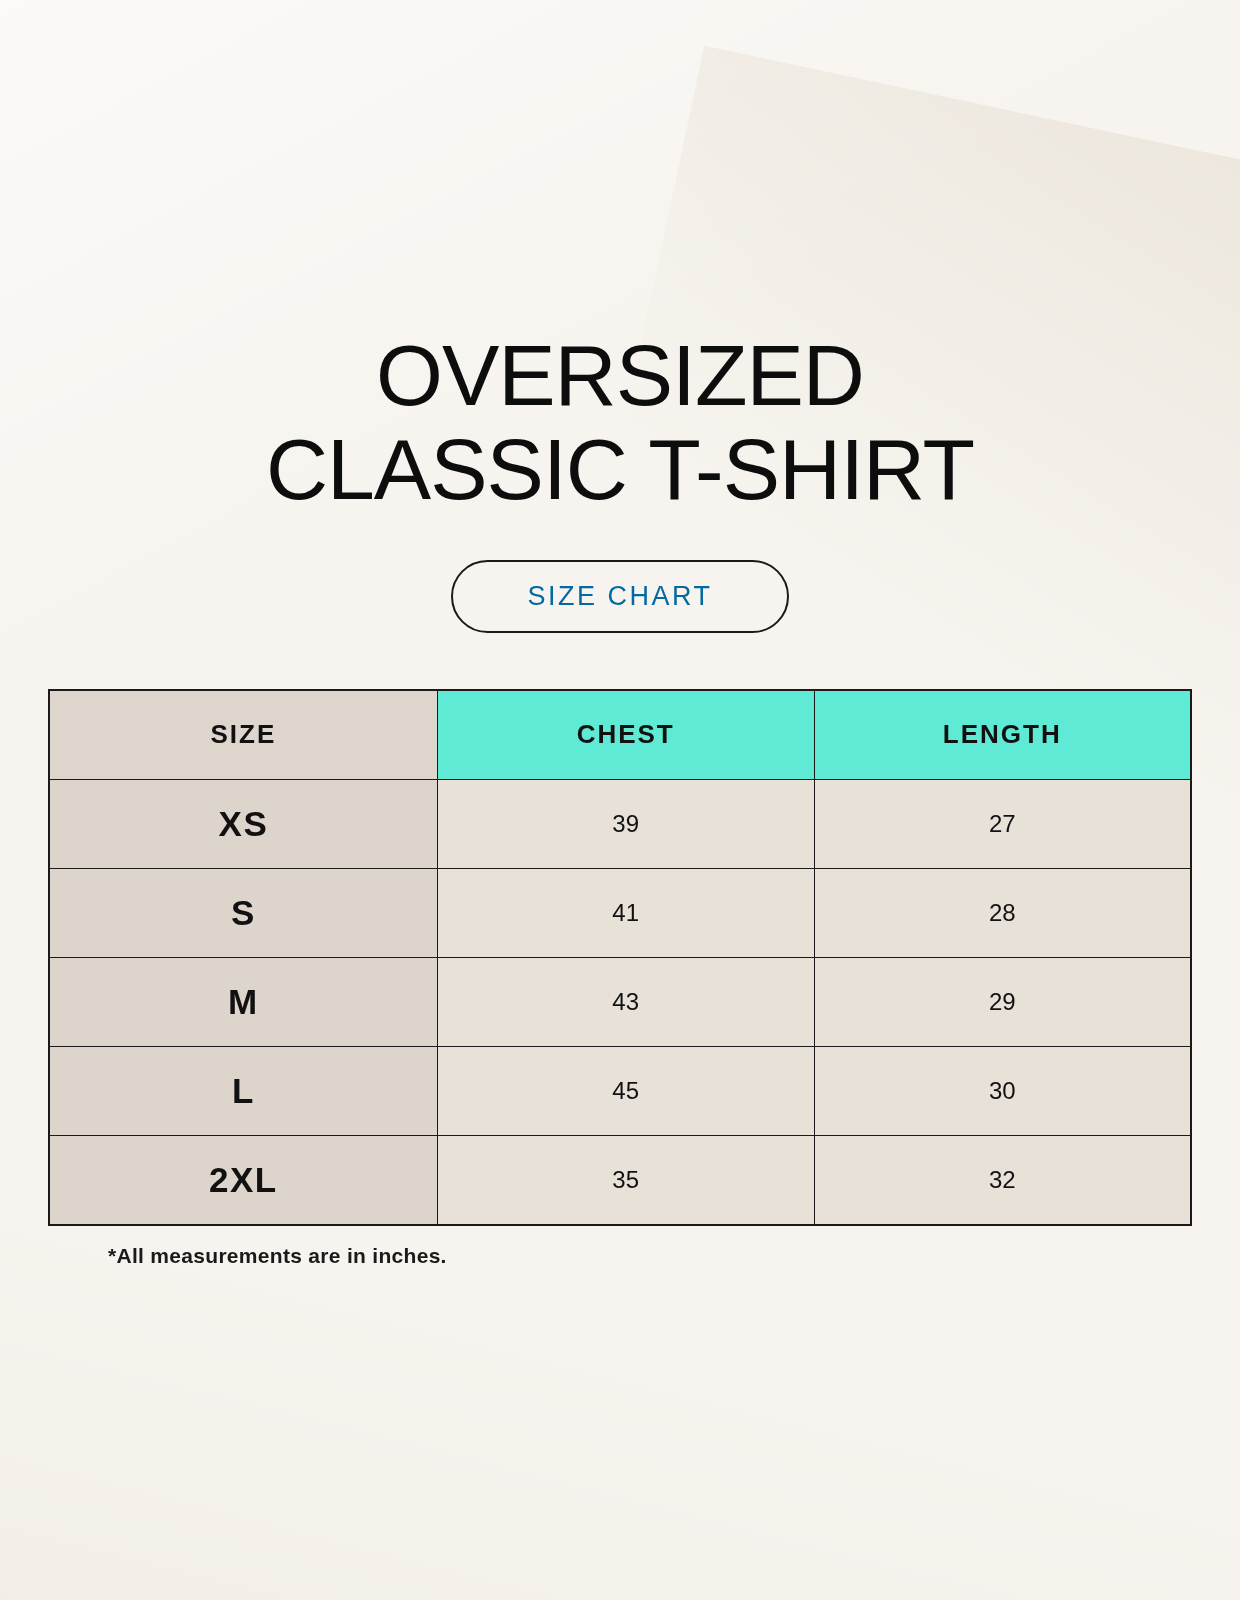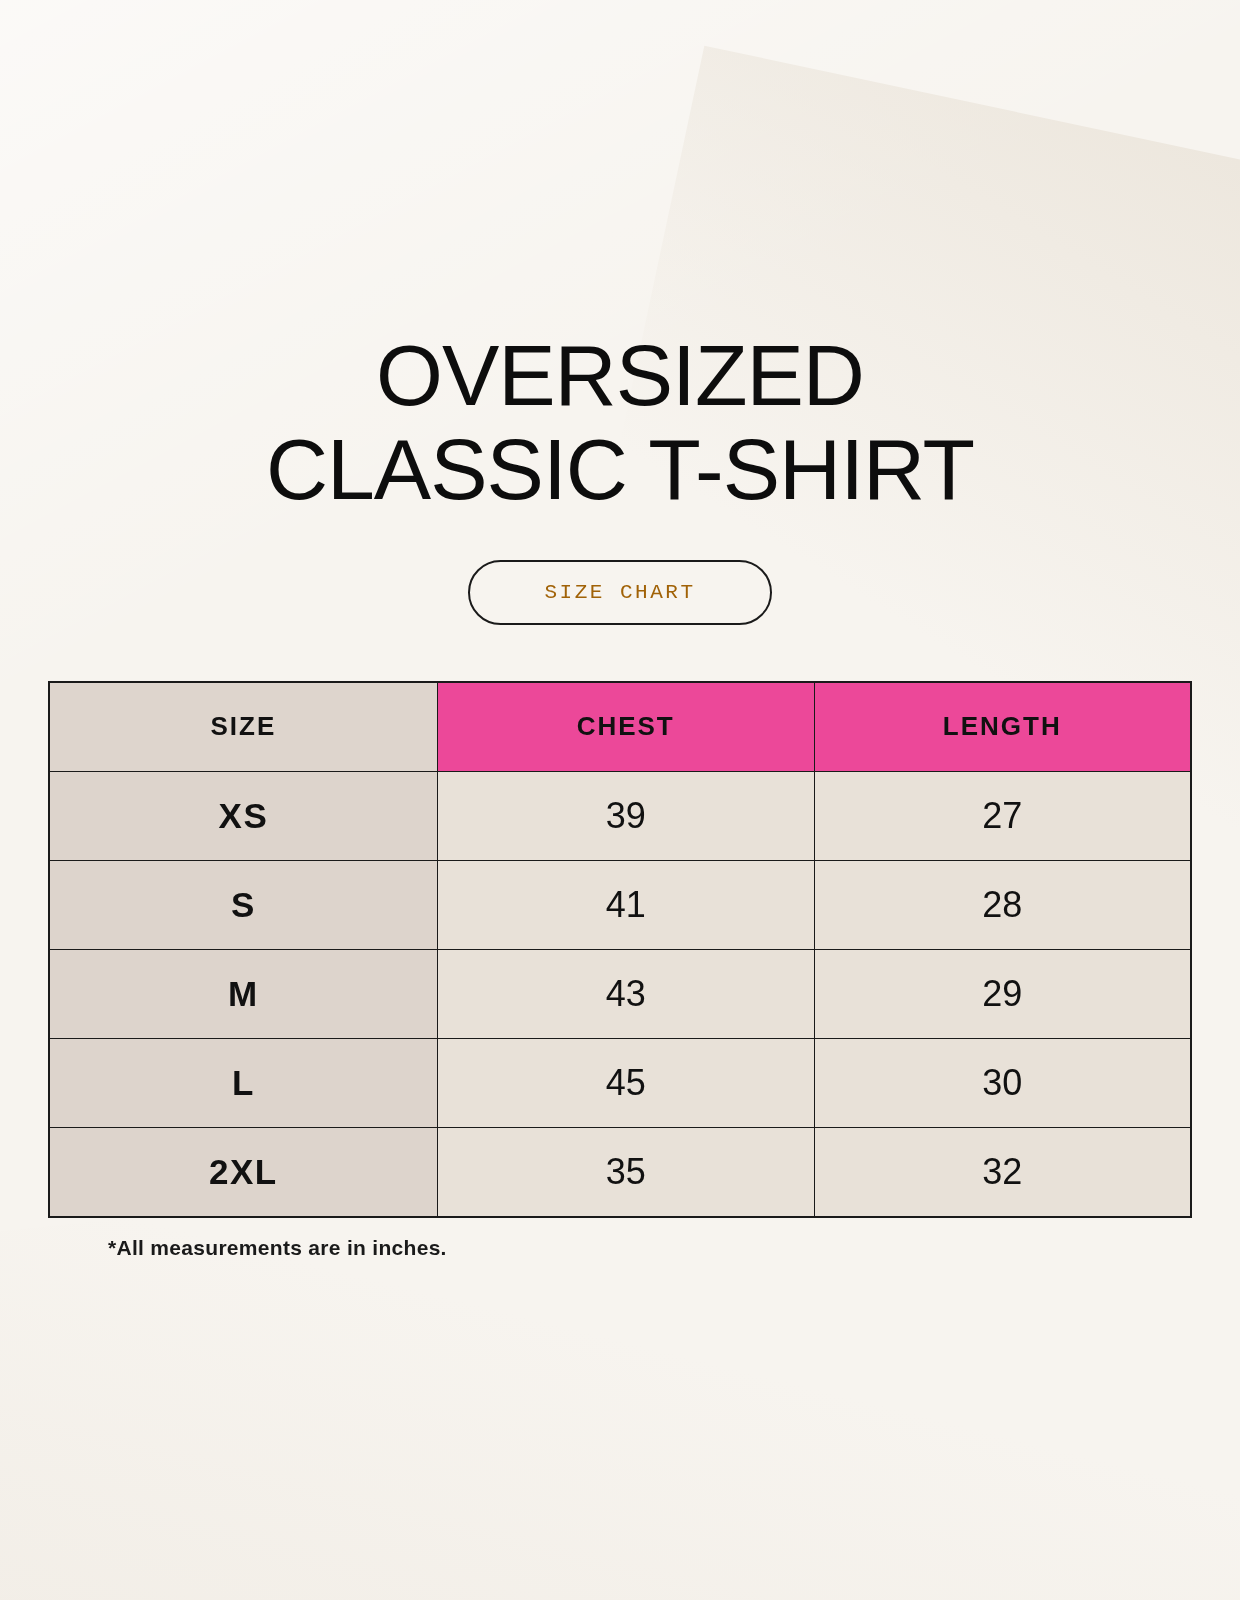--- a/index.html
+++ b/index.html
@@ -71,26 +71,25 @@
   }
   .pill-wrap {
     display: flex;
     justify-content: center;
     margin-top: 48px;
   }
   .pill {
     border: 2px solid #1a1a1a;
     border-radius: 999px;
     padding: 19px 74px;
-    font-size: 21px;
+    font-size: 27px;
     letter-spacing: 2.5px;
     font-weight: 500;
-    color: #a16207;
+    color: #0369a1;
     background: transparent;
-    font-family: Liberation Mono, monospace;
   }
   .table-wrap {
     margin: 56px auto 0 auto;
     width: 1144px;
   }
   table.size-chart {
     border-collapse: collapse;
     width: 100%;
     table-layout: fixed;
     border: 2px solid #1a1a1a;
@@ -103,36 +102,36 @@
     vertical-align: middle;
   }
   th.head-size {
     background: #ded5cd;
     font-size: 26px;
     letter-spacing: 2px;
     font-weight: bold;
     color: #111;
   }
   th.head-meas {
-    background: #ec4899;
+    background: #5eead4;
     font-size: 26px;
     letter-spacing: 2px;
     font-weight: bold;
     color: #111;
   }
   td.size-cell {
     background: #ddd4cc;
     font-size: 35px;
     font-weight: bold;
     letter-spacing: 1.5px;
     color: #111;
   }
   td.value-cell {
     background: #e8e1d8;
-    font-size: 36px;
+    font-size: 24px;
     font-weight: 400;
     color: #111;
   }
   col.c-size { width: 34%; }
   col.c-chest { width: 33%; }
   col.c-length { width: 33%; }
   .footnote {
     width: 1024px;
     margin: 18px auto 0 auto;
     text-align: left;

